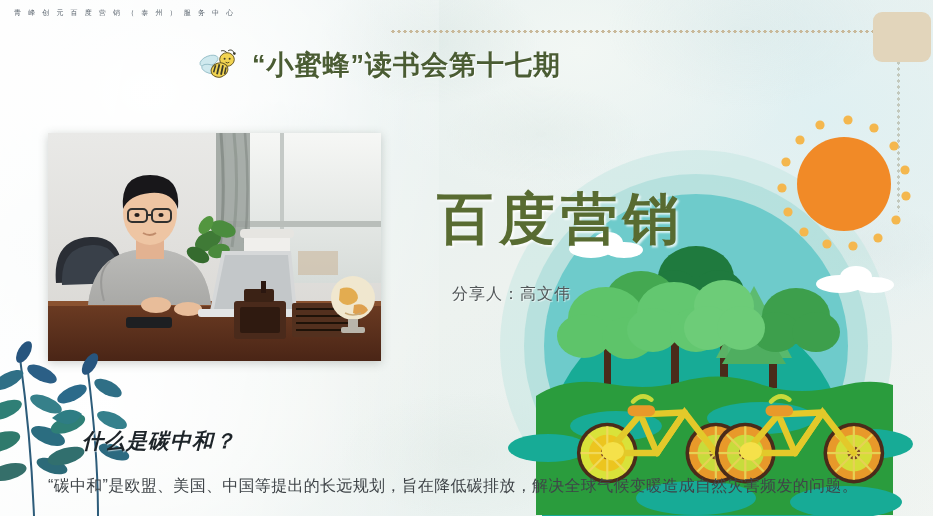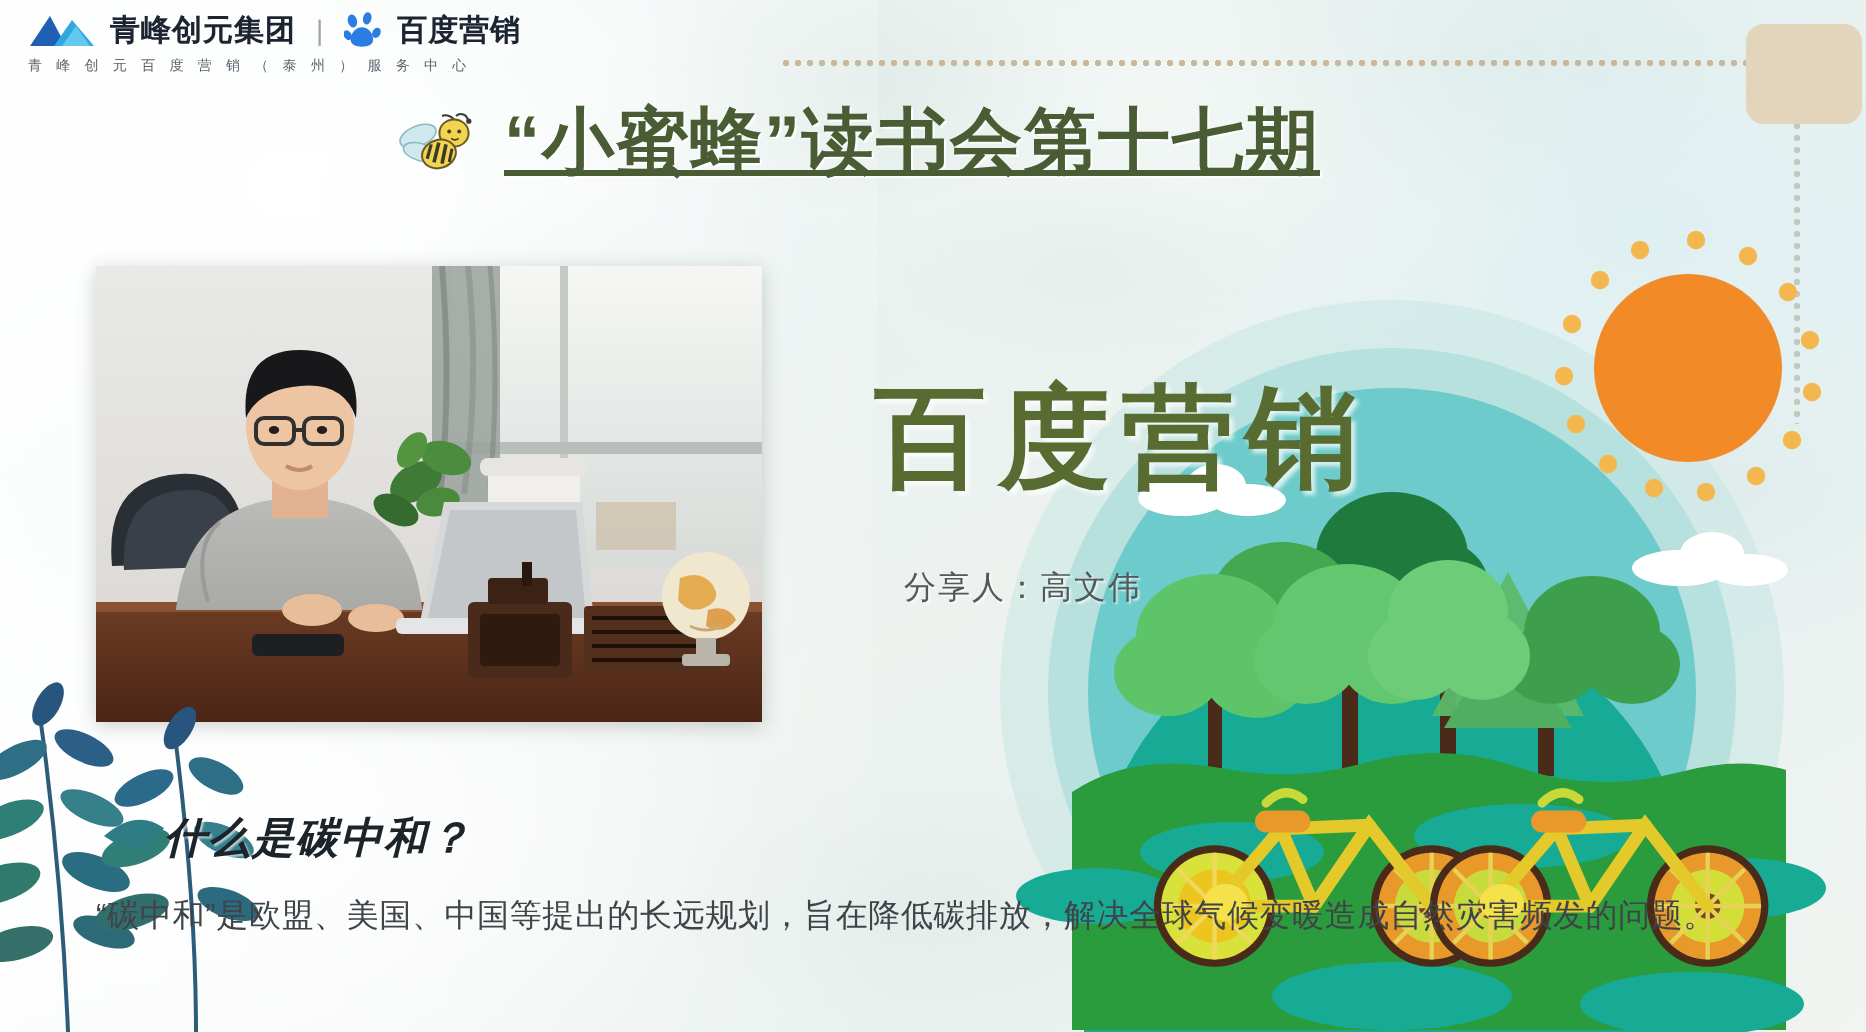--- a/index.html
+++ b/index.html
@@ -64,23 +64,23 @@
     position:absolute;left:873px;top:12px;width:58px;height:50px;
     background:#e2d5bb;border-radius:9px;
   }
 
   
   .meeting-title{
     position:absolute;left:196px;top:47px;display:flex;align-items:center;gap:12px;
   }
   .bee{width:44px;height:34px;position:relative;display:block;}
   .meeting-title-text{
-    font-size:36px;font-weight:bold;color:#4a5c33;letter-spacing:1px;
+    font-size:27px;font-weight:bold;color:#4a5c33;letter-spacing:1px;
     text-shadow:1px 1px 0 rgba(255,255,255,.85);
-    font-family:"Liberation Sans","DejaVu Sans",sans-serif;white-space:nowrap;text-decoration:underline;
+    font-family:"Liberation Sans","DejaVu Sans",sans-serif;white-space:nowrap;
   }
 
   
   .photo-frame{
     position:absolute;left:48px;top:133px;width:333px;height:228px;
     box-shadow:0 2px 9px rgba(60,70,65,.25);
     overflow:hidden;background:#cfd3d2;
   }
   .photo-frame svg{display:block;width:100%;height:100%;}
 
@@ -103,63 +103,42 @@
     text-shadow:1px 1px 1px rgba(255,255,255,.7);
     white-space:nowrap;
   }
 
   
   .leaves{position:absolute;left:-6px;top:336px;width:150px;height:180px;}
   .leaves svg{display:block;}
 
   
   .section-heading{
-    position:absolute;left:82px;top:405px;
+    position:absolute;left:82px;top:427px;
     font-size:21px;font-weight:bold;font-style:italic;color:#1d2429;
     letter-spacing:1px;white-space:nowrap;
     font-family:Liberation Serif, serif;
     text-shadow:1px 1px 1px rgba(255,255,255,.6);
   }
   .body-text{
-    position:absolute;left:48px;top:448px;width:880px;
+    position:absolute;left:48px;top:476px;width:880px;
     font-size:16px;color:#3f4448;letter-spacing:.3px;white-space:nowrap;
     font-family:"Liberation Sans","DejaVu Sans",sans-serif;
   }
 </style>
 </head>
 <body>
 
 <div id="slide">
 
   <div class="bg-base"></div>
   <div class="bg-mottle"></div>
   <div class="bg-white-wash"></div>
 
   <div class="logo-bar">
-    <div class="logo-row">
-      <span class="logo-mark">
-        <svg viewBox="0 0 34 20" width="34" height="20">
-          <path d="M1 18 L11 3 L19 18 Z" fill="#1f5fb4"></path>
-          <path d="M13 18 L22 5 L33 18 Z" fill="#2fa8e0"></path>
-          <path d="M17 18 L24 8 L31 18 Z" fill="#6fd0f2" opacity=".8"></path>
-        </svg>
-      </span>
-      <span class="logo-cn">青峰创元集团</span>
-      <span class="logo-div">|</span>
-      <span class="baidu-mark">
-        <svg viewBox="0 0 20 19" width="20" height="19">
-          <ellipse cx="4.2" cy="4.5" rx="2.3" ry="3.3" fill="#2a7de1" transform="rotate(-14 4.2 4.5)"></ellipse>
-          <ellipse cx="11.6" cy="3.2" rx="2.1" ry="3.1" fill="#2a7de1" transform="rotate(12 11.6 3.2)"></ellipse>
-          <ellipse cx="1.8" cy="11.6" rx="1.9" ry="2.6" fill="#2a7de1" transform="rotate(-30 1.8 11.6)"></ellipse>
-          <ellipse cx="16.2" cy="10.4" rx="2.0" ry="2.7" fill="#2a7de1" transform="rotate(28 16.2 10.4)"></ellipse>
-          <path d="M9 7.6c3.1 0 5.6 3.1 5.6 6.2 0 2.4-2.5 3.6-5.6 3.6s-5.7-1.2-5.7-3.6C3.3 10.7 5.9 7.6 9 7.6z" fill="#2a7de1"></path>
-        </svg>
-      </span>
-      <span class="logo-cn">百度营销</span>
-    </div>
     <div class="logo-sub">青 峰 创 元 百 度 营 销 （ 泰 州 ） 服 务 中 心</div>
   </div>
 
   <div class="dot-h"></div>
   <div class="dot-v"></div>
   <div class="beige-box"></div>
 
   <div class="meeting-title">
     <span class="bee">
       <svg viewBox="0 0 44 34" width="44" height="34">

